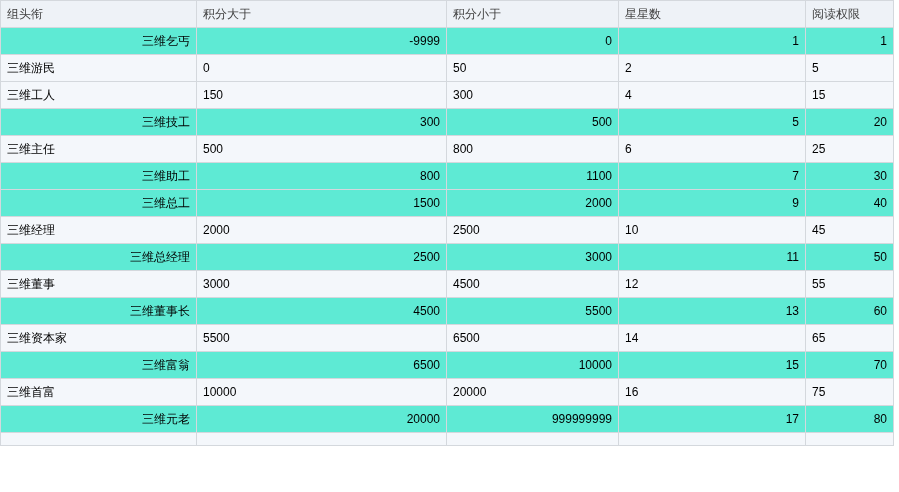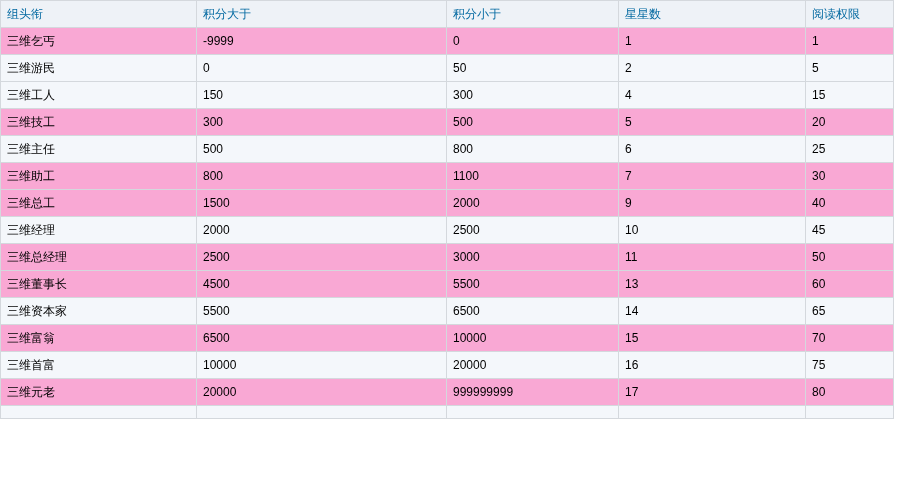--- a/index.html
+++ b/index.html
@@ -38,28 +38,29 @@
     line-height: 26px;
     text-align: left;
     font-weight: normal;
     font-size: 12px;
     vertical-align: middle;
     white-space: nowrap;
     overflow: hidden;
   }
   table.rank-table thead th {
     background: #eef2f7;
-    color: #0369a1;
+    color: #404040;
     font-family: Liberation Serif, serif;
   }
   table.rank-table tbody tr td {
     background: #f4f7fb;
   }
   table.rank-table tbody tr.odd td {
-    background: #f9a8d4;
+    background: #5eead4;
+    text-align: right;
   }
   table.rank-table tbody tr.last-partial td {
     height: 12px;
     line-height: 12px;
   }
 </style>
 </head>
 <body>
 
 <div class="table-wrap">
@@ -137,20 +138,27 @@
         <td>10</td>
         <td>45</td>
       </tr>
       <tr class="odd">
         <td>三维总经理</td>
         <td>2500</td>
         <td>3000</td>
         <td>11</td>
         <td>50</td>
       </tr>
+      <tr>
+        <td>三维董事</td>
+        <td>3000</td>
+        <td>4500</td>
+        <td>12</td>
+        <td>55</td>
+      </tr>
       <tr class="odd">
         <td>三维董事长</td>
         <td>4500</td>
         <td>5500</td>
         <td>13</td>
         <td>60</td>
       </tr>
       <tr>
         <td>三维资本家</td>
         <td>5500</td>

